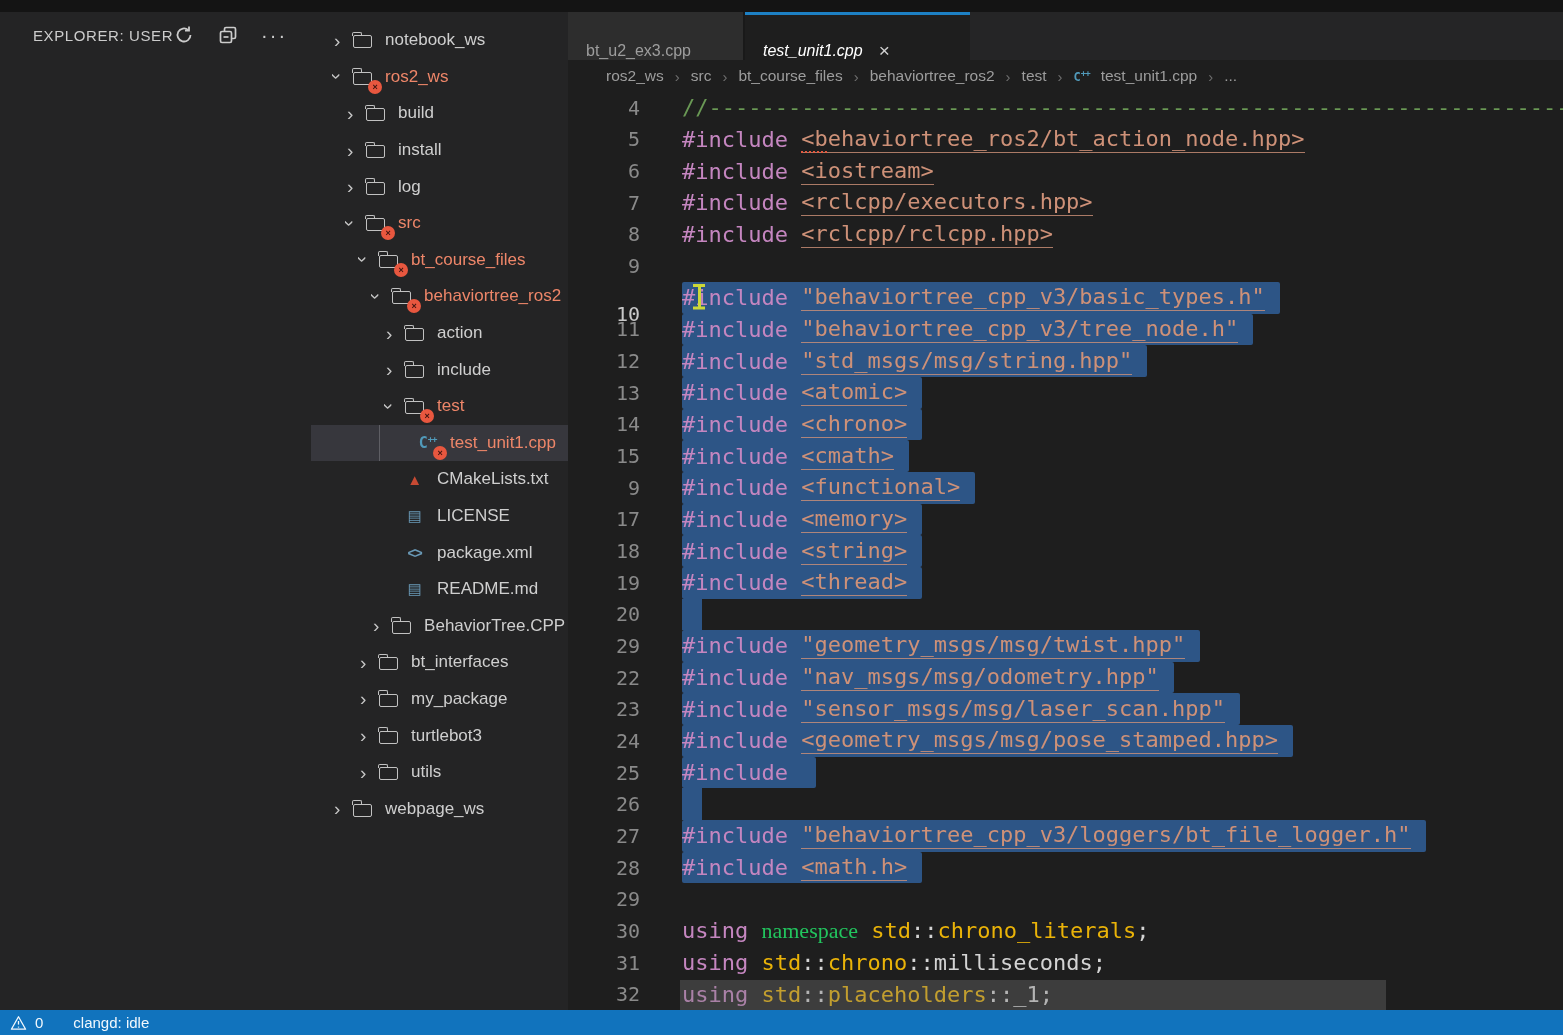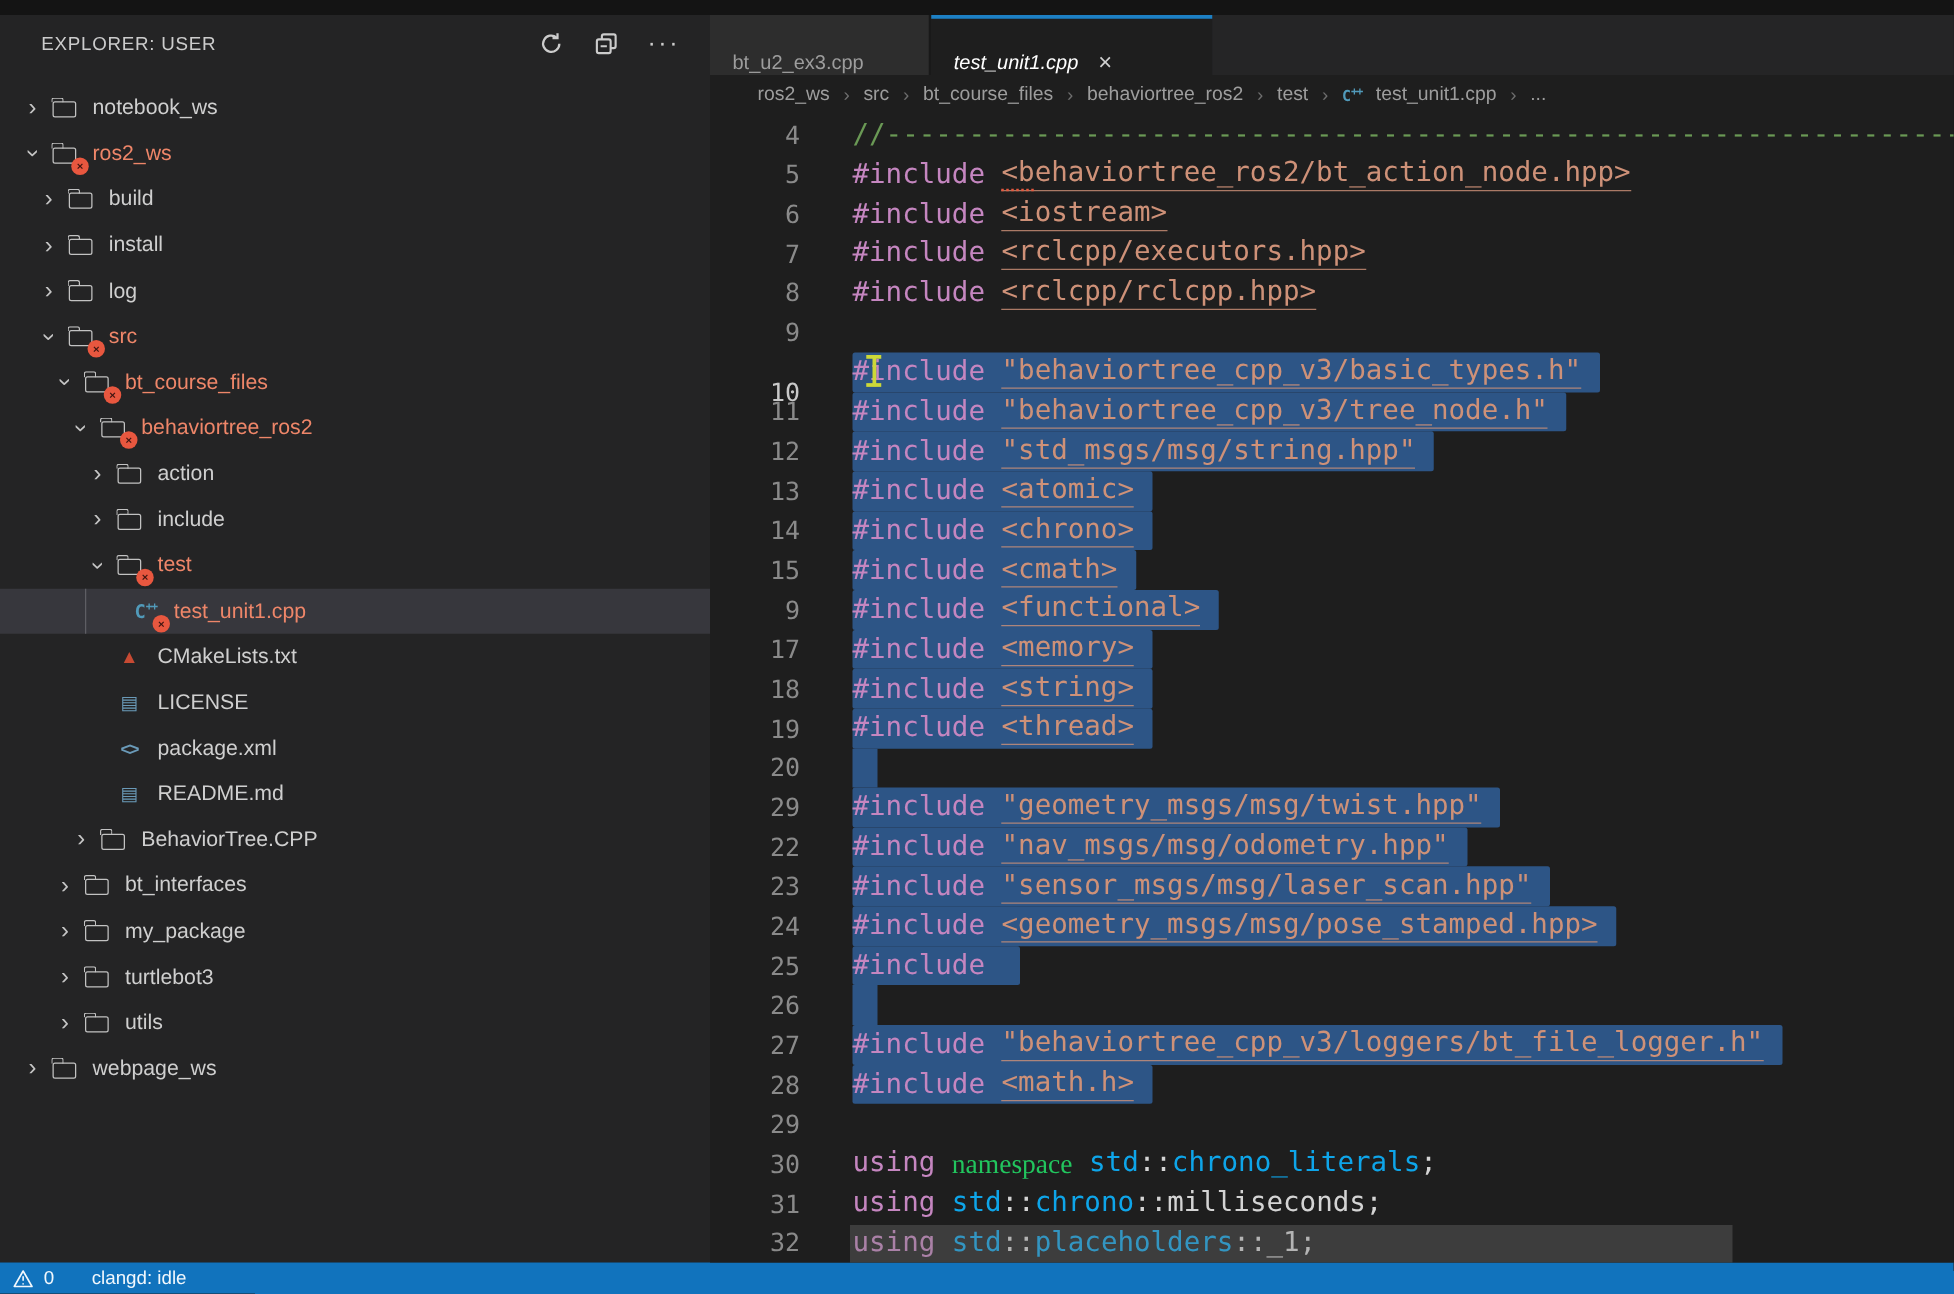--- a/index.html
+++ b/index.html
@@ -3,21 +3,21 @@
 <meta charset="utf-8">
 <style>
   * { margin:0; padding:0; box-sizing:border-box; }
   html,body { width:1563px; height:1035px; overflow:hidden; background:#1e1e1e;
               font-family:"Liberation Sans", sans-serif; }
   .app { position:relative; width:1563px; height:1035px; display:flex; flex-direction:column; }
   .topstrip { height:12px; background:#141414; flex:none; }
   .main { flex:1; display:flex; min-height:0; }
 
   
-  .sidebar { width:568px; flex:none; background:#242425; display:flex; flex-direction:column; overflow:hidden; }
+  .sidebar { width:568px; flex:none; background:#242425; display:flex; flex-direction:row; overflow:hidden; }
   .sb-header { height:46px; display:flex; align-items:center; padding:0 24px 0 33px; flex:none; }
   .sb-title { font-size:15px; letter-spacing:.6px; color:#cccccc; flex:1; }
   .sb-actions { display:flex; align-items:center; gap:22px; }
   .sb-actions svg { display:block; }
   .tree { flex:1; padding-top:10px; position:relative; }
   .row { height:36.6px; display:flex; align-items:center; position:relative; cursor:pointer; }
   .row.selected { background:#37373d; }
   .row.selected .guide { position:absolute; left:68px; top:0; bottom:0; width:1px; background:#5e5e64; }
   .chev { width:24px; flex:none; color:#c5c5c5; font-size:19px; line-height:1;
           display:flex; align-items:center; justify-content:center; }
@@ -54,21 +54,21 @@
   .bc-item { cursor:pointer; }
 
   .code { flex:1; position:relative; overflow:hidden; font-family:"DejaVu Sans Mono", monospace; font-size:22px; }
   .cline { height:31.66px; display:flex; align-items:center; white-space:pre; position:relative; }
   .ln { width:72px; flex:none; text-align:right; color:#8a8a8a; font-size:20px; }
   .ln.cur { color:#c9c9c9;margin-top:32px; }
   .ctext { margin-left:42px; height:100%; display:flex; align-items:center; }
   .cline.sel .ctext { background:#2d5586; padding-right:15px; border-radius:2px; }
   .selblock { margin-left:42px; width:20px; height:100%; background:#2d5586; }
   .cm { color:#6a9955; } .kw { color:#c586c0; } .ns { color:#22c55e;font-family:Liberation Serif, serif; }
-  .ty { color:#0ea5e9; } .pl { color:#d4d4d4; }
+  .ty { color:#eab308; } .pl { color:#d4d4d4; }
   .st { color:#ce9178; border-bottom:1.6px solid rgba(206,145,120,.8); padding-bottom:1px; }
   .squiggle { position:absolute; left:233px; bottom:2px; width:26px; height:3px;
               border-bottom:2px dotted #e4593f; }
   .ibeam { position:absolute; left:124px; width:14px; height:27px; pointer-events:none; }
   .ibeam::before { content:''; position:absolute; left:6px; top:2px; bottom:2px; width:2.5px; background:#ccd838; }
   .ibeam::after { content:''; position:absolute; left:1px; right:1px; top:0; height:2.5px; background:#ccd838;
                   box-shadow:0 22.5px 0 #ccd838; }
   .hthumb { position:absolute; left:112px; bottom:0; width:706px; height:30px;
             background:rgba(121,121,121,.35); }
 

